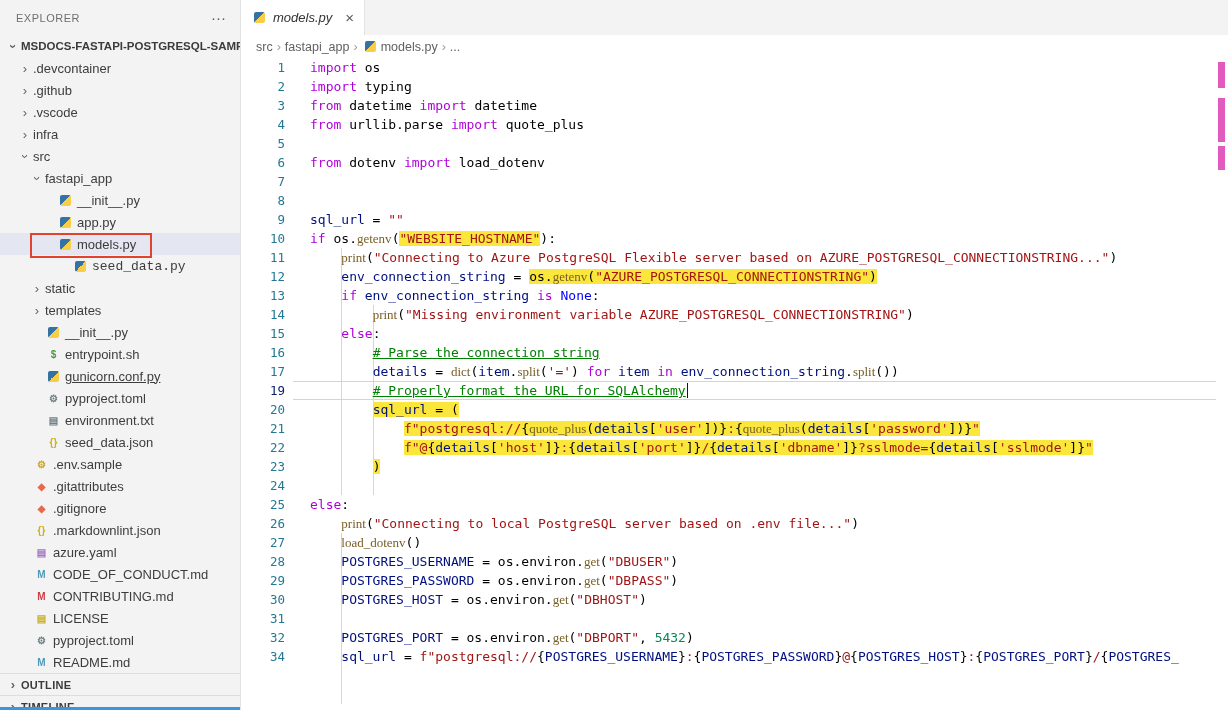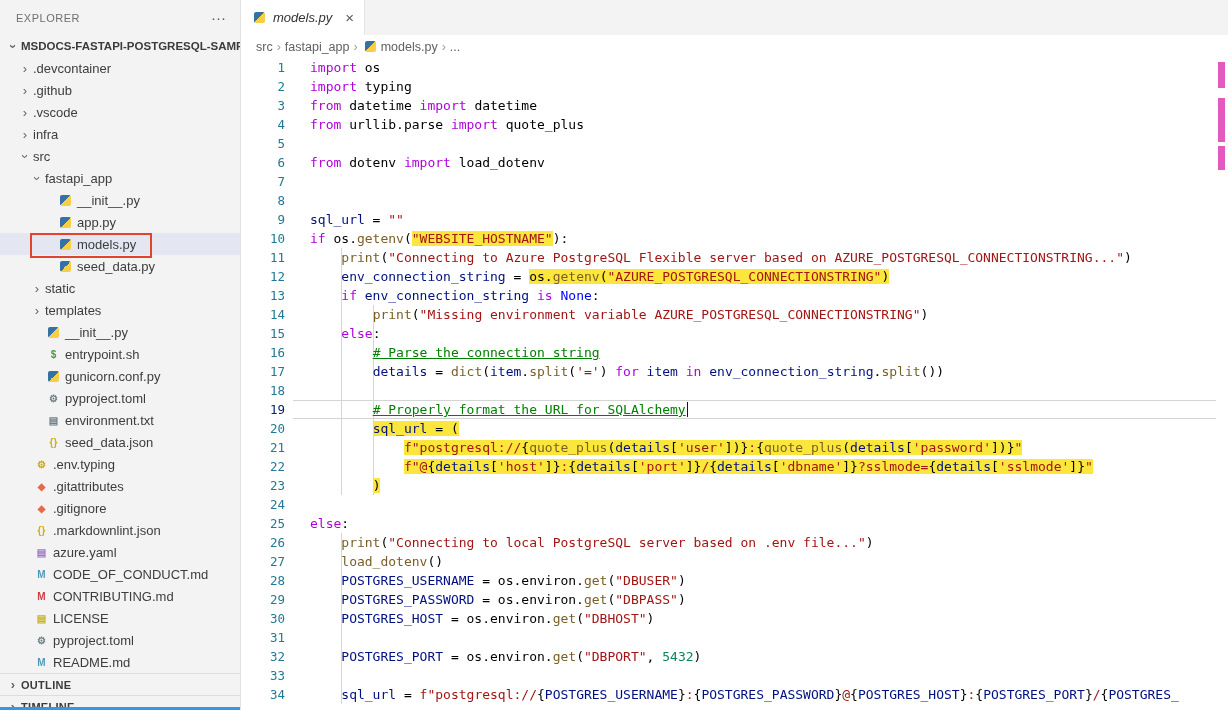--- a/index.html
+++ b/index.html
@@ -37,21 +37,21 @@
   .bc-item .ficon { margin-right:2px; }
   .bc-sep { color:#9b9b9b; margin:0 4px; }
 
   .editor { position:relative; flex:1; overflow:hidden; font-family:"DejaVu Sans Mono","Liberation Mono",monospace; font-size:13px; background:#fff; }
   .iguide { position:absolute; width:1px; background:#d6d6d6; }
   .code-line { position:relative; height:19px; line-height:19px; display:flex; white-space:pre; }
   .gutter { width:44px; text-align:right; color:var(--ln); flex-shrink:0; font-size:12.5px; user-select:none; }
   .current .gutter { color:#0b216f; }
   .current::after { content:''; position:absolute; left:52px; right:12px; top:0; bottom:0; border-top:1px solid #d4d4d4; border-bottom:1px solid #d4d4d4; pointer-events:none; }
   .lc { margin-left:25px; white-space:pre; }
-  .tok-k { color:var(--kw); } .tok-s { color:var(--st); } .tok-f { color:var(--fn); }
+  .tok-k { color:var(--kw); } .tok-s { color:var(--st); } .tok-f { color:var(--fn);font-family:Liberation Serif, serif; }
   .tok-c { color:var(--cm);text-decoration:underline; } .tok-v { color:var(--vr); } .tok-n { color:var(--nm); }
   .tok-b { color:var(--bi); } .tok-p { color:var(--pl); }
   .hl { background:var(--hl); }
   .cursor { display:inline-block; width:1.5px; height:15px; background:#151515; margin-left:1px; vertical-align:-3px; }
   .rmark { position:absolute; right:3px; width:7px; background:var(--ruler); z-index:4; }
 </style>
 </head>
 <body>
 
 <div class="sidebar">
@@ -120,21 +120,21 @@
       </div>
       <div class="tree-row selected annotated" style="padding-left: 41px;">
         <span class="row-content">
           <span class="twistie-spacer"></span>
           <span class="ficon">
             <span class="py-glyph"></span>
           </span>
           <span class="tree-label">models.py</span>
         </span>
       </div>
-      <div class="tree-row" style="padding-left: 41px;">
+      <div class="tree-row" style="padding-left: 56px; font-family: Liberation Mono, monospace;">
         <span class="row-content">
           <span class="twistie-spacer"></span>
           <span class="ficon">
             <span class="py-glyph"></span>
           </span>
           <span class="tree-label">seed_data.py</span>
         </span>
       </div>
       <div class="tree-row" style="padding-left: 29px;">
         <span class="row-content">
@@ -157,21 +157,21 @@
           <span class="tree-label">__init__.py</span>
         </span>
       </div>
       <div class="tree-row" style="padding-left: 29px;">
         <span class="row-content">
           <span class="twistie-spacer"></span>
           <span class="ficon" style="color: rgb(77, 154, 63);">$</span>
           <span class="tree-label">entrypoint.sh</span>
         </span>
       </div>
-      <div class="tree-row" style="padding-left: 29px;">
+      <div class="tree-row" style="padding-left: 29px; text-decoration: underline;">
         <span class="row-content">
           <span class="twistie-spacer"></span>
           <span class="ficon">
             <span class="py-glyph"></span>
           </span>
           <span class="tree-label">gunicorn.conf.py</span>
         </span>
       </div>
       <div class="tree-row" style="padding-left: 29px;">
         <span class="row-content">
@@ -191,21 +191,21 @@
         <span class="row-content">
           <span class="twistie-spacer"></span>
           <span class="ficon" style="color: rgb(203, 176, 26);">{}</span>
           <span class="tree-label">seed_data.json</span>
         </span>
       </div>
       <div class="tree-row" style="padding-left: 17px;">
         <span class="row-content">
           <span class="twistie-spacer"></span>
           <span class="ficon" style="color: rgb(201, 166, 29);">⚙</span>
-          <span class="tree-label">.env.typing</span>
+          <span class="tree-label">.env.sample</span>
         </span>
       </div>
       <div class="tree-row" style="padding-left: 17px;">
         <span class="row-content">
           <span class="twistie-spacer"></span>
           <span class="ficon" style="color: rgb(232, 105, 74);">◆</span>
           <span class="tree-label">.gitattributes</span>
         </span>
       </div>
       <div class="tree-row" style="padding-left: 17px;">
@@ -325,35 +325,33 @@
         <div class="code-line"><span class="gutter">8</span><span class="lc"></span></div>
         <div class="code-line"><span class="gutter">9</span><span class="lc"><span class="tok-v">sql_url</span><span class="tok-p"> = </span><span class="tok-s">""</span></span></div>
         <div class="code-line"><span class="gutter">10</span><span class="lc"><span class="tok-k">if</span><span class="tok-p"> os.</span><span class="tok-f">getenv</span><span class="tok-p">(</span><span class="tok-s hl">"WEBSITE_HOSTNAME"</span><span class="tok-p">):</span></span></div>
         <div class="code-line"><span class="gutter">11</span><span class="lc"><span class="tok-p">    </span><span class="tok-f">print</span><span class="tok-p">(</span><span class="tok-s">"Connecting to Azure PostgreSQL Flexible server based on AZURE_POSTGRESQL_CONNECTIONSTRING..."</span><span class="tok-p">)</span></span></div>
         <div class="code-line"><span class="gutter">12</span><span class="lc"><span class="tok-p">    </span><span class="tok-v">env_connection_string</span><span class="tok-p"> = </span><span class="tok-p hl">os.</span><span class="tok-f hl">getenv</span><span class="tok-p hl">(</span><span class="tok-s hl">"AZURE_POSTGRESQL_CONNECTIONSTRING"</span><span class="tok-p hl">)</span></span></div>
         <div class="code-line"><span class="gutter">13</span><span class="lc"><span class="tok-p">    </span><span class="tok-k">if</span><span class="tok-p"> </span><span class="tok-v">env_connection_string</span><span class="tok-p"> </span><span class="tok-k">is</span><span class="tok-p"> </span><span class="tok-b">None</span><span class="tok-p">:</span></span></div>
         <div class="code-line"><span class="gutter">14</span><span class="lc"><span class="tok-p">        </span><span class="tok-f">print</span><span class="tok-p">(</span><span class="tok-s">"Missing environment variable AZURE_POSTGRESQL_CONNECTIONSTRING"</span><span class="tok-p">)</span></span></div>
         <div class="code-line"><span class="gutter">15</span><span class="lc"><span class="tok-p">    </span><span class="tok-k">else</span><span class="tok-p">:</span></span></div>
         <div class="code-line"><span class="gutter">16</span><span class="lc"><span class="tok-p">        </span><span class="tok-c"># Parse the connection string</span></span></div>
         <div class="code-line"><span class="gutter">17</span><span class="lc"><span class="tok-p">        </span><span class="tok-v">details</span><span class="tok-p"> = </span><span class="tok-f">dict</span><span class="tok-p">(</span><span class="tok-v">item</span><span class="tok-p">.</span><span class="tok-f">split</span><span class="tok-p">(</span><span class="tok-s">'='</span><span class="tok-p">) </span><span class="tok-k">for</span><span class="tok-p"> </span><span class="tok-v">item</span><span class="tok-p"> </span><span class="tok-k">in</span><span class="tok-p"> </span><span class="tok-v">env_connection_string</span><span class="tok-p">.</span><span class="tok-f">split</span><span class="tok-p">())</span></span></div>
-        <div class="code-line"><span class="gutter">18</span><span class="lc"></span></div>
         <div class="code-line current"><span class="gutter">19</span><span class="lc"><span class="tok-p">        </span><span class="tok-c"># Properly format the URL for SQLAlchemy</span><span class="cursor"></span></span></div>
         <div class="code-line"><span class="gutter">20</span><span class="lc"><span class="tok-p">        </span><span class="tok-v hl">sql_url</span><span class="tok-p hl"> = (</span></span></div>
         <div class="code-line"><span class="gutter">21</span><span class="lc"><span class="tok-p">            </span><span class="tok-s hl">f"postgresql://</span><span class="tok-p hl">{</span><span class="tok-f hl">quote_plus</span><span class="tok-p hl">(</span><span class="tok-v hl">details</span><span class="tok-p hl">[</span><span class="tok-s hl">'user'</span><span class="tok-p hl">])}</span><span class="tok-s hl">:</span><span class="tok-p hl">{</span><span class="tok-f hl">quote_plus</span><span class="tok-p hl">(</span><span class="tok-v hl">details</span><span class="tok-p hl">[</span><span class="tok-s hl">'password'</span><span class="tok-p hl">])}</span><span class="tok-s hl">"</span></span></div>
         <div class="code-line"><span class="gutter">22</span><span class="lc"><span class="tok-p">            </span><span class="tok-s hl">f"@</span><span class="tok-p hl">{</span><span class="tok-v hl">details</span><span class="tok-p hl">[</span><span class="tok-s hl">'host'</span><span class="tok-p hl">]}</span><span class="tok-s hl">:</span><span class="tok-p hl">{</span><span class="tok-v hl">details</span><span class="tok-p hl">[</span><span class="tok-s hl">'port'</span><span class="tok-p hl">]}</span><span class="tok-s hl">/</span><span class="tok-p hl">{</span><span class="tok-v hl">details</span><span class="tok-p hl">[</span><span class="tok-s hl">'dbname'</span><span class="tok-p hl">]}</span><span class="tok-s hl">?sslmode=</span><span class="tok-p hl">{</span><span class="tok-v hl">details</span><span class="tok-p hl">[</span><span class="tok-s hl">'sslmode'</span><span class="tok-p hl">]}</span><span class="tok-s hl">"</span></span></div>
         <div class="code-line"><span class="gutter">23</span><span class="lc"><span class="tok-p">        </span><span class="tok-p hl">)</span></span></div>
         <div class="code-line"><span class="gutter">24</span><span class="lc"></span></div>
         <div class="code-line"><span class="gutter">25</span><span class="lc"><span class="tok-k">else</span><span class="tok-p">:</span></span></div>
         <div class="code-line"><span class="gutter">26</span><span class="lc"><span class="tok-p">    </span><span class="tok-f">print</span><span class="tok-p">(</span><span class="tok-s">"Connecting to local PostgreSQL server based on .env file..."</span><span class="tok-p">)</span></span></div>
         <div class="code-line"><span class="gutter">27</span><span class="lc"><span class="tok-p">    </span><span class="tok-f">load_dotenv</span><span class="tok-p">()</span></span></div>
         <div class="code-line"><span class="gutter">28</span><span class="lc"><span class="tok-p">    </span><span class="tok-v">POSTGRES_USERNAME</span><span class="tok-p"> = os.environ.</span><span class="tok-f">get</span><span class="tok-p">(</span><span class="tok-s">"DBUSER"</span><span class="tok-p">)</span></span></div>
         <div class="code-line"><span class="gutter">29</span><span class="lc"><span class="tok-p">    </span><span class="tok-v">POSTGRES_PASSWORD</span><span class="tok-p"> = os.environ.</span><span class="tok-f">get</span><span class="tok-p">(</span><span class="tok-s">"DBPASS"</span><span class="tok-p">)</span></span></div>
         <div class="code-line"><span class="gutter">30</span><span class="lc"><span class="tok-p">    </span><span class="tok-v">POSTGRES_HOST</span><span class="tok-p"> = os.environ.</span><span class="tok-f">get</span><span class="tok-p">(</span><span class="tok-s">"DBHOST"</span><span class="tok-p">)</span></span></div>
         <div class="code-line"><span class="gutter">31</span></div>
         <div class="code-line"><span class="gutter">32</span><span class="lc"><span class="tok-p">    </span><span class="tok-v">POSTGRES_PORT</span><span class="tok-p"> = os.environ.</span><span class="tok-f">get</span><span class="tok-p">(</span><span class="tok-s">"DBPORT"</span><span class="tok-p">, </span><span class="tok-n">5432</span><span class="tok-p">)</span></span></div>
-        <div class="code-line"><span class="gutter">33</span><span class="lc"></span></div>
         <div class="code-line"><span class="gutter">34</span><span class="lc"><span class="tok-p">    </span><span class="tok-v">sql_url</span><span class="tok-p"> = </span><span class="tok-s">f"postgresql://</span><span class="tok-p">{</span><span class="tok-v">POSTGRES_USERNAME</span><span class="tok-p">}</span><span class="tok-s">:</span><span class="tok-p">{</span><span class="tok-v">POSTGRES_PASSWORD</span><span class="tok-p">}</span><span class="tok-s">@</span><span class="tok-p">{</span><span class="tok-v">POSTGRES_HOST</span><span class="tok-p">}</span><span class="tok-s">:</span><span class="tok-p">{</span><span class="tok-v">POSTGRES_PORT</span><span class="tok-p">}</span><span class="tok-s">/</span><span class="tok-p">{</span><span class="tok-v">POSTGRES_</span></span></div>
       </div>
   <div class="rmark" style="top: 4px; height: 26px;"></div>
       <div class="rmark" style="top: 40px; height: 44px;"></div>
       <div class="rmark" style="top: 88px; height: 24px;"></div>
     </div>
 </div>
 
 </body></html>

